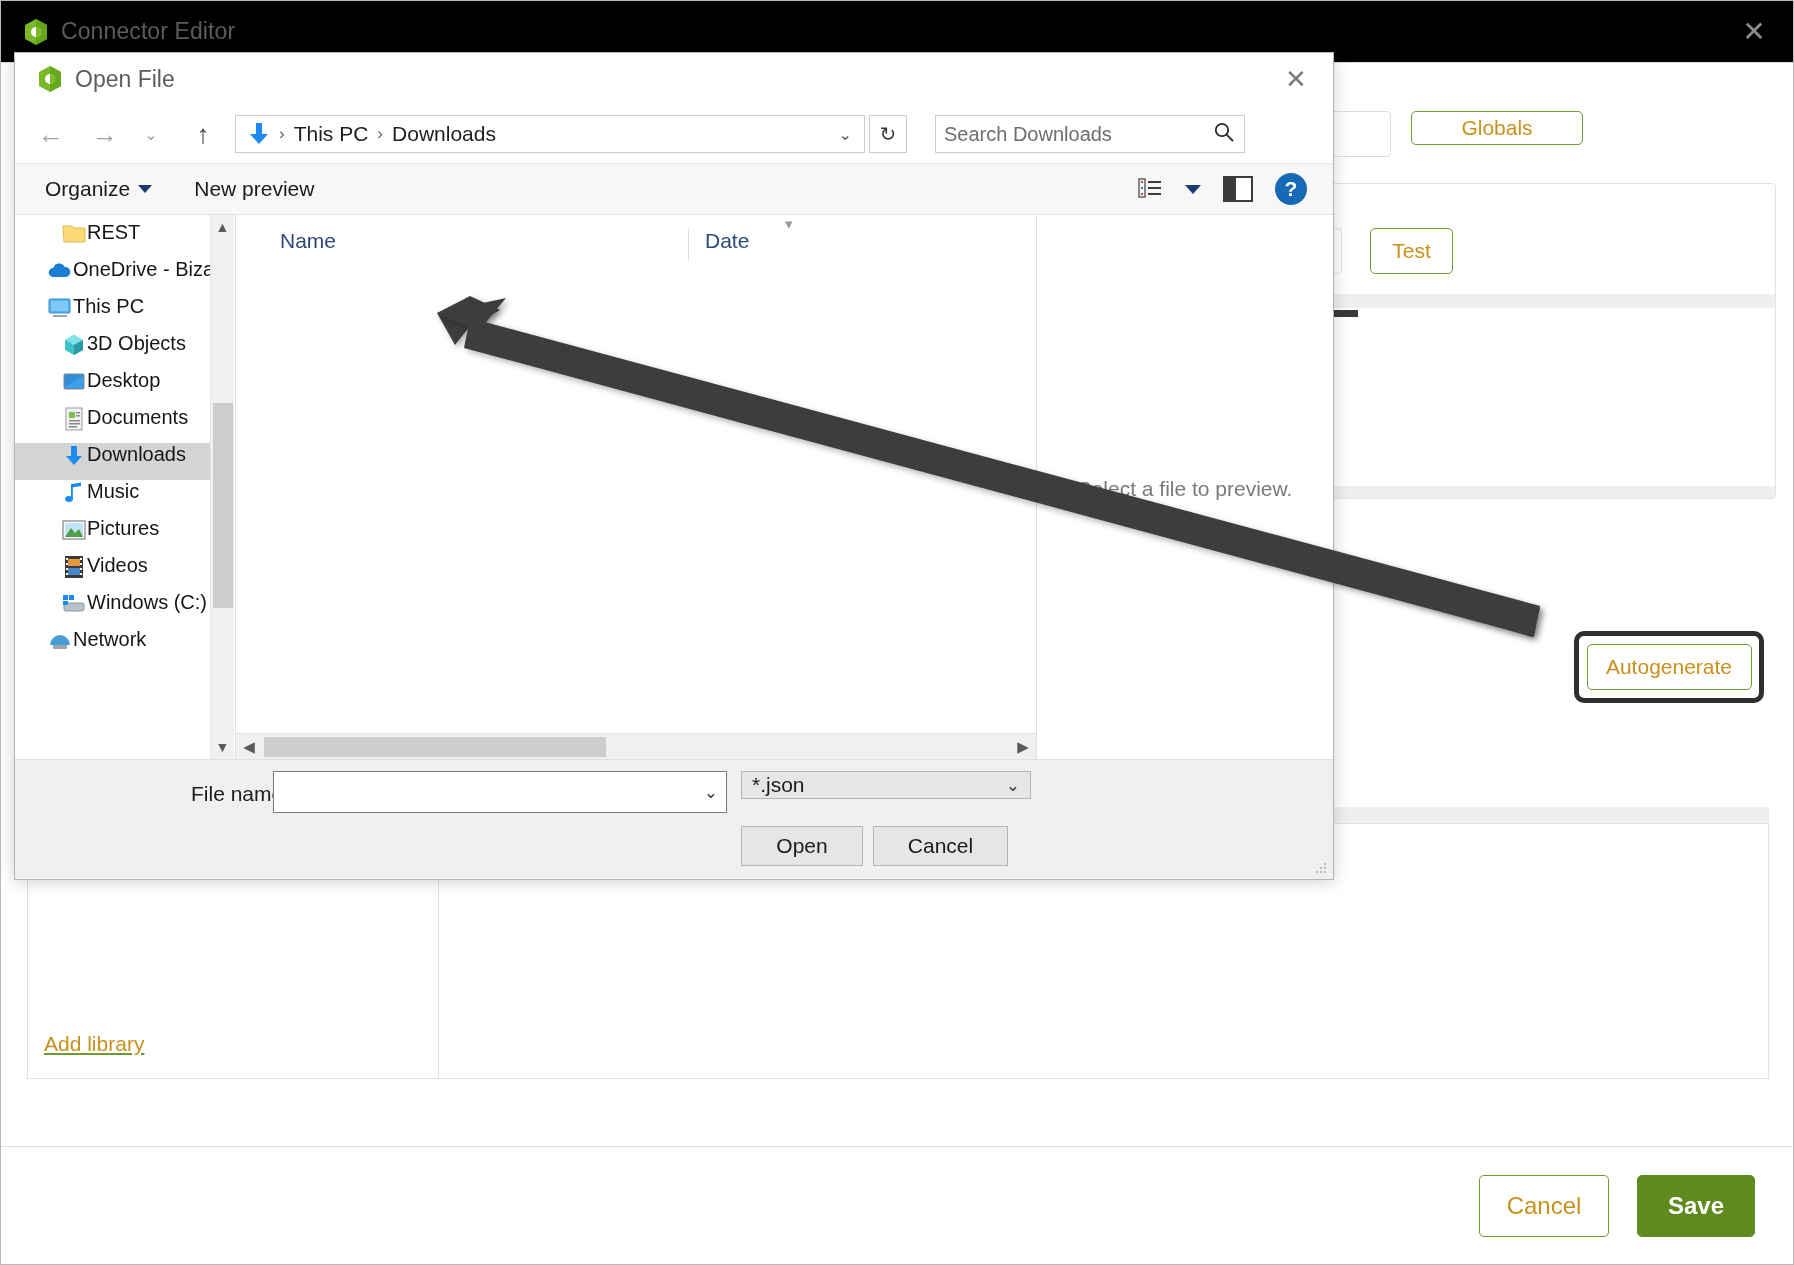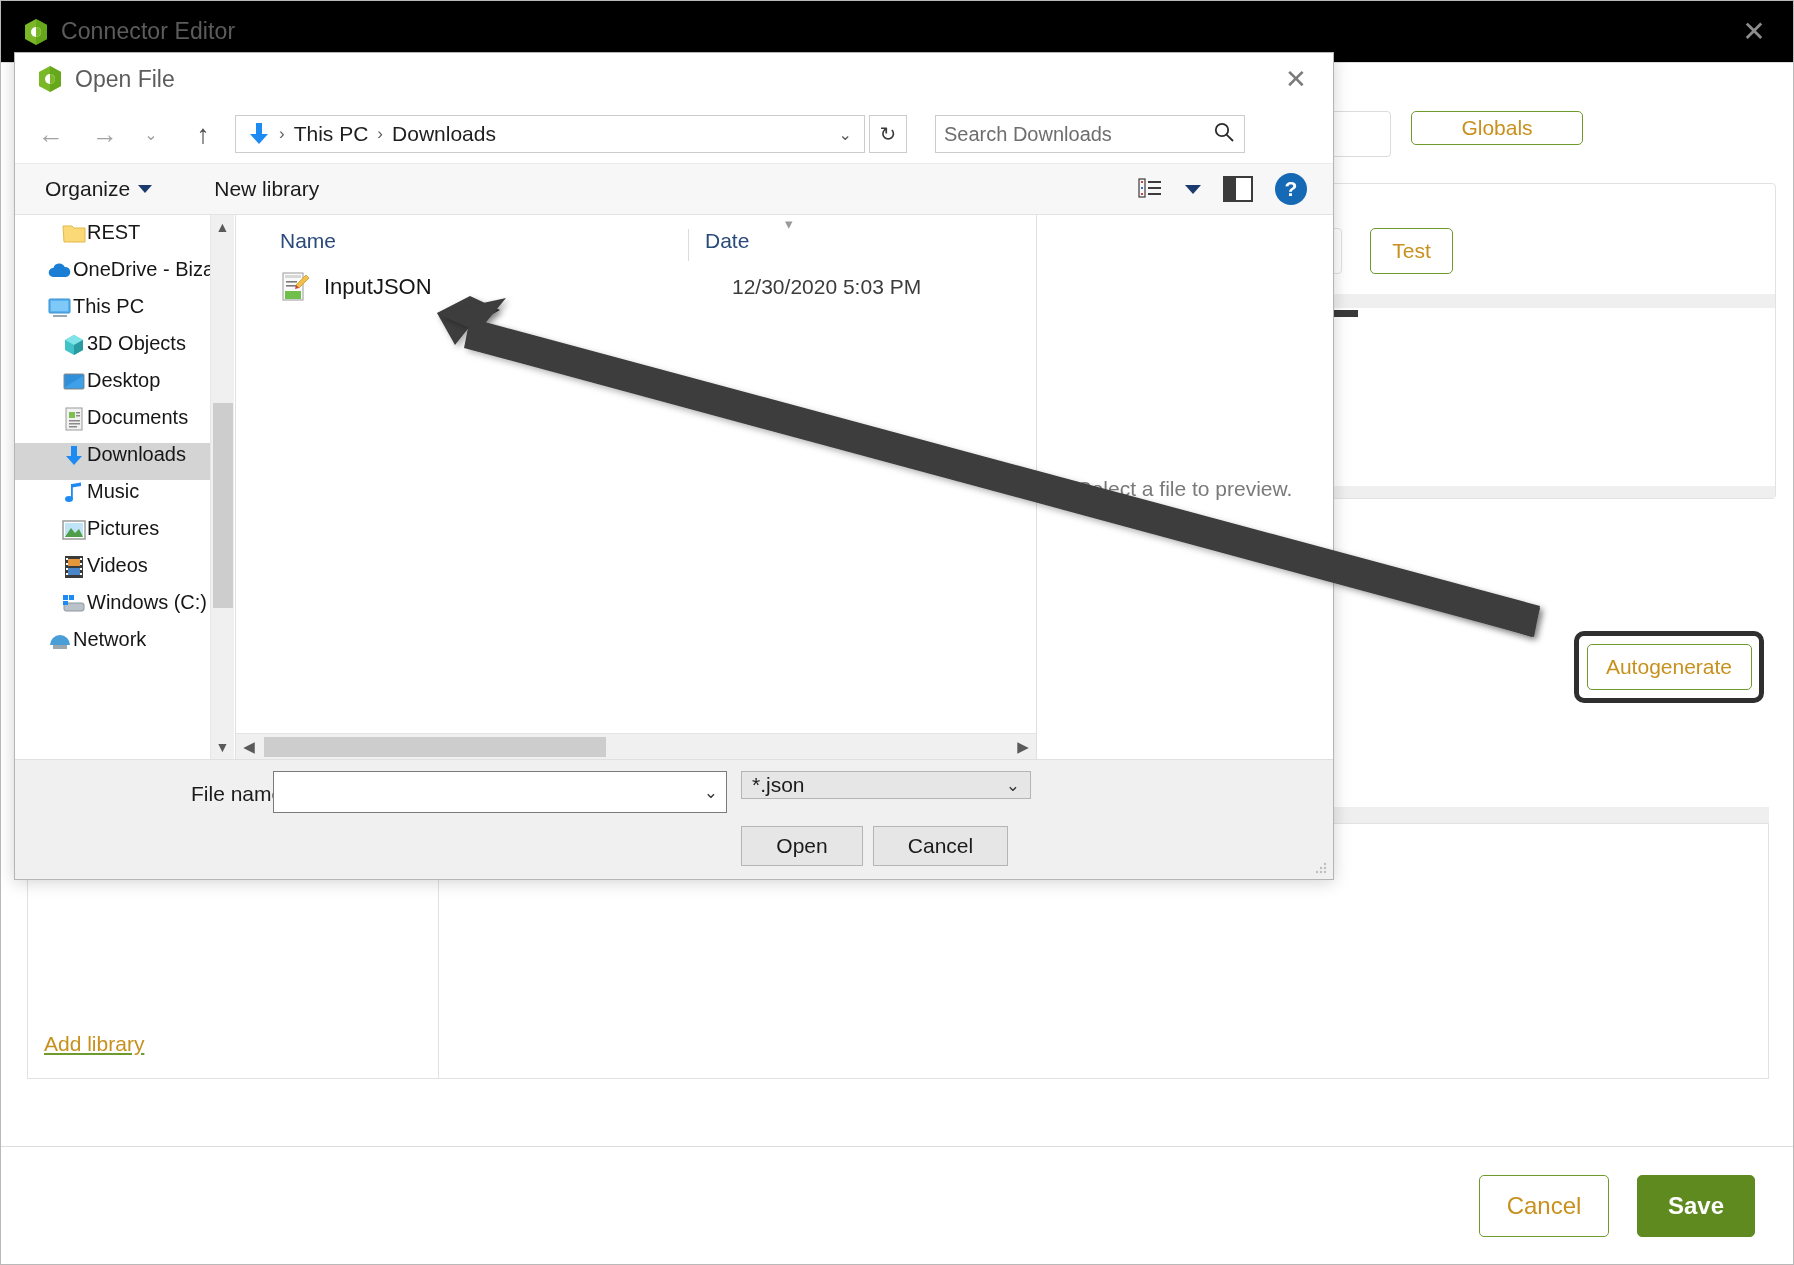--- a/index.html
+++ b/index.html
@@ -195,21 +195,21 @@
     display: flex; align-items: center; padding: 10px 8px; flex:none;
     cursor: text;
   }
   #search-placeholder { font-size: 20px; color: #6e6e6e; }
   #search-icon { margin-left: auto; color:#2a2a2a; }
 
   
   #dlg-commandbar {
     position: absolute; left: 0; top: 110px; width: 100%; height: 52px;
     background: #f7f7f7; border-top: 1px solid #eaeaea; border-bottom: 1px solid #e3e3e3;
-    display: flex; align-items: center; gap: 20px;
+    display: flex; align-items: center;
   }
   .cmd { font-size: 21px; color: #1b1b1b; cursor: pointer; display:flex; align-items:center; gap:8px;}
   #cmd-organize { margin-left: 30px; }
   #cmd-newfolder { margin-left: 42px; }
   .caret-down { width:0;height:0;border-left:7px solid transparent;border-right:7px solid transparent;border-top:8px solid #1b3b6f;}
   #cmd-right { margin-left:auto; display:flex; align-items:center; gap:22px; padding-right:26px;}
   #view-icon { width:26px;height:26px; cursor:pointer;}
   #view-caret { width:0;height:0;border-left:8px solid transparent;border-right:8px solid transparent;border-top:9px solid #1b3b6f; cursor:pointer;}
   #preview-pane-icon { width:30px;height:26px; border:2px solid #3b3b3b; display:flex; cursor:pointer;}
   #preview-pane-icon i { display:block; width:9px; background:#3b3b3b; height:100%;}
@@ -446,21 +446,21 @@
         </svg>
       </span>
     </div>
   </div>
 
   <div id="dlg-commandbar">
     <span id="cmd-organize" class="cmd">
       <span>Organize</span>
       <i class="caret-down"></i>
     </span>
-    <span id="cmd-newfolder" class="cmd">New library</span>
+    <span id="cmd-newfolder" class="cmd">New preview</span>
 
     <span id="cmd-right">
       <span id="view-icon">
         <svg width="26" height="26" viewBox="0 0 26 26">
           <rect x="2" y="3" width="6" height="18" fill="none" stroke="#3b3b3b" stroke-width="1.2"></rect>
           <rect x="4" y="5" width="2" height="2" fill="#d04040"></rect>
           <rect x="4" y="11" width="2" height="2" fill="#3b6fd6"></rect>
           <rect x="4" y="17" width="2" height="2" fill="#d04040"></rect>
           <rect x="11" y="5" width="13" height="2" fill="#3b3b3b"></rect>
           <rect x="11" y="11" width="13" height="2" fill="#3b3b3b"></rect>
@@ -626,35 +626,20 @@
 
     <div id="file-list-area">
       <div id="list-header">
         <span id="col-name" class="col-head">Name</span>
         <span id="col-date" class="col-head">
           <span id="sort-caret">▾</span>
           <span>Date</span>
         </span>
       </div>
 
-      <div id="file-row">
-        <span id="file-icon">
-          <svg width="30" height="32" viewBox="0 0 30 32">
-            <rect x="3" y="2" width="20" height="27" fill="#fafafa" stroke="#9a9a9a"></rect>
-            <rect x="5" y="4" width="16" height="3" fill="#d8d8d8"></rect>
-            <rect x="6" y="10" width="11" height="1.6" fill="#7a7a7a"></rect>
-            <rect x="6" y="14" width="11" height="1.6" fill="#7a7a7a"></rect>
-            <rect x="5" y="20" width="16" height="8" fill="#6fbf4a"></rect>
-            <path d="M16 14 L26 4 L29 7 L19 17 Z" fill="#f2c04a" stroke="#c79a28" stroke-width=".8"></path>
-            <path d="M16 14 L19 17 L15 18 Z" fill="#d04040"></path>
-          </svg>
-        </span>
-        <span id="file-name-text">InputJSON</span>
-        <span id="file-date-text">12/30/2020 5:03 PM</span>
-      </div>
 
       <div id="list-hscroll">
         <span id="hs-left">◀</span>
         <span id="hs-thumb"></span>
         <span id="hs-right">▶</span>
       </div>
 
       <div id="preview-pane">
         <div id="preview-empty-text">Select a file to preview.</div>
       </div>

